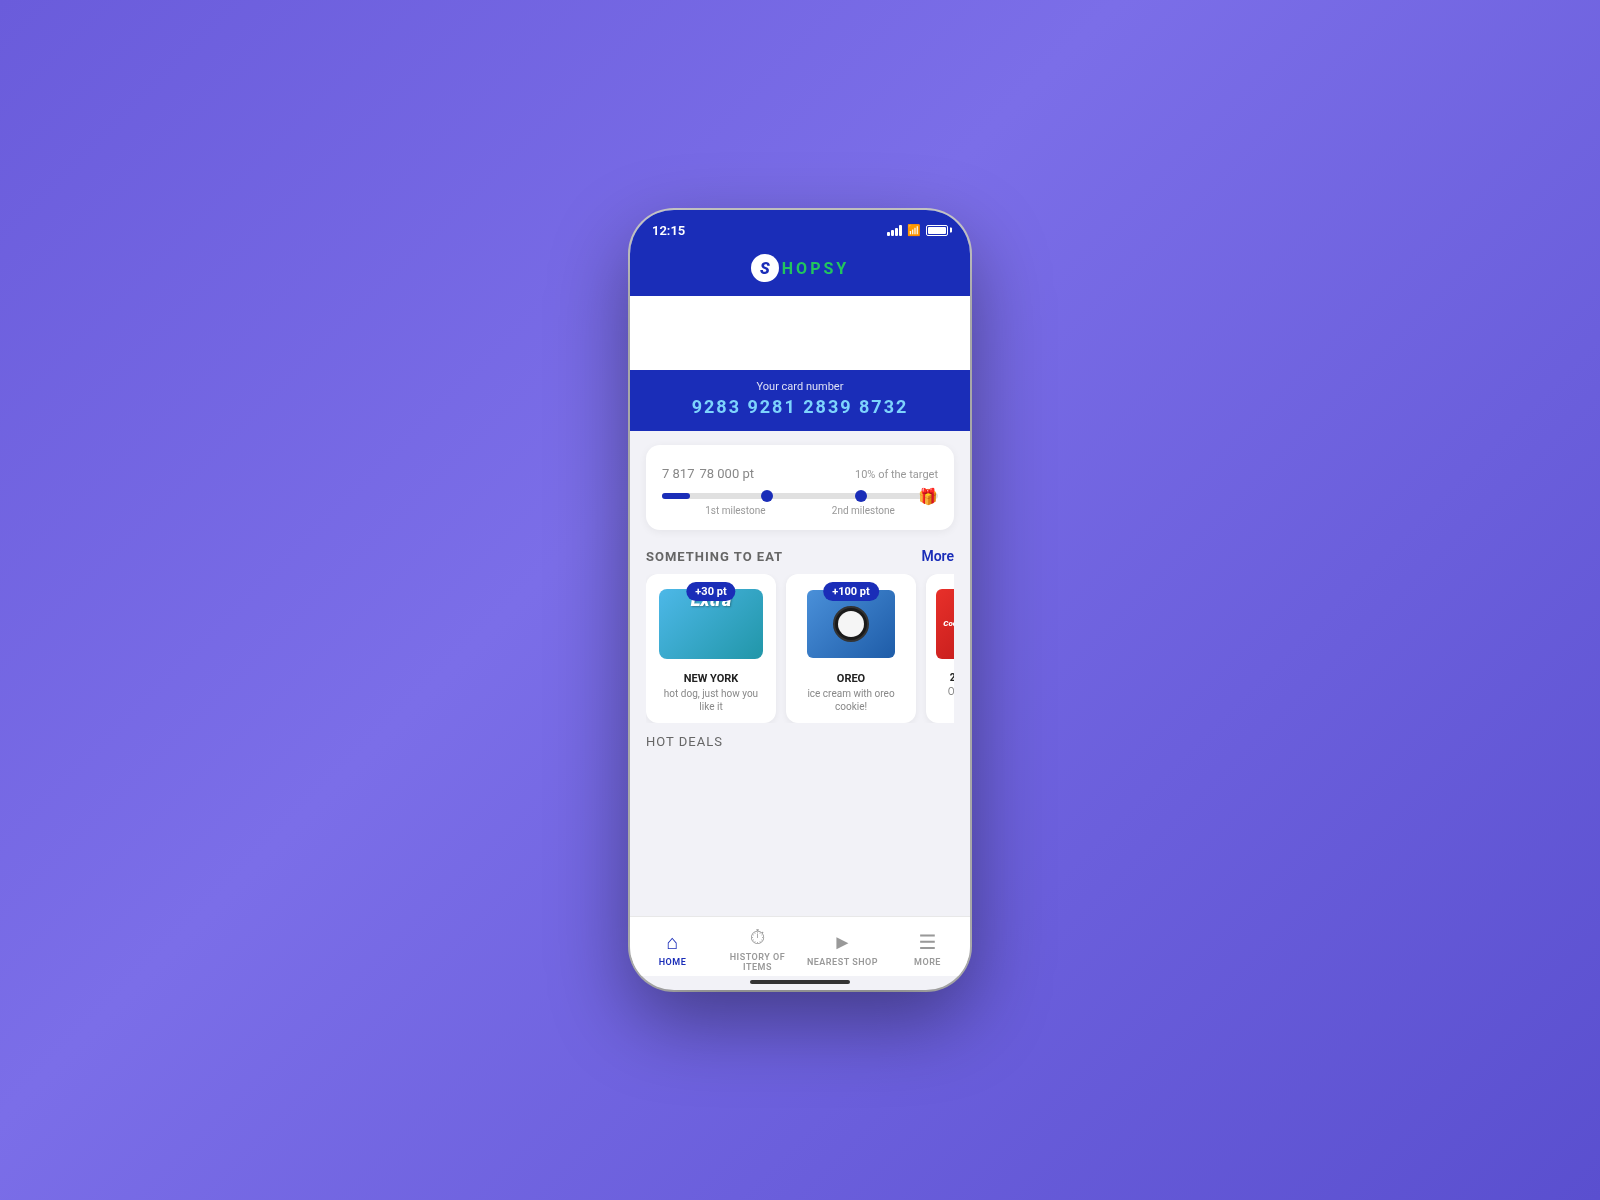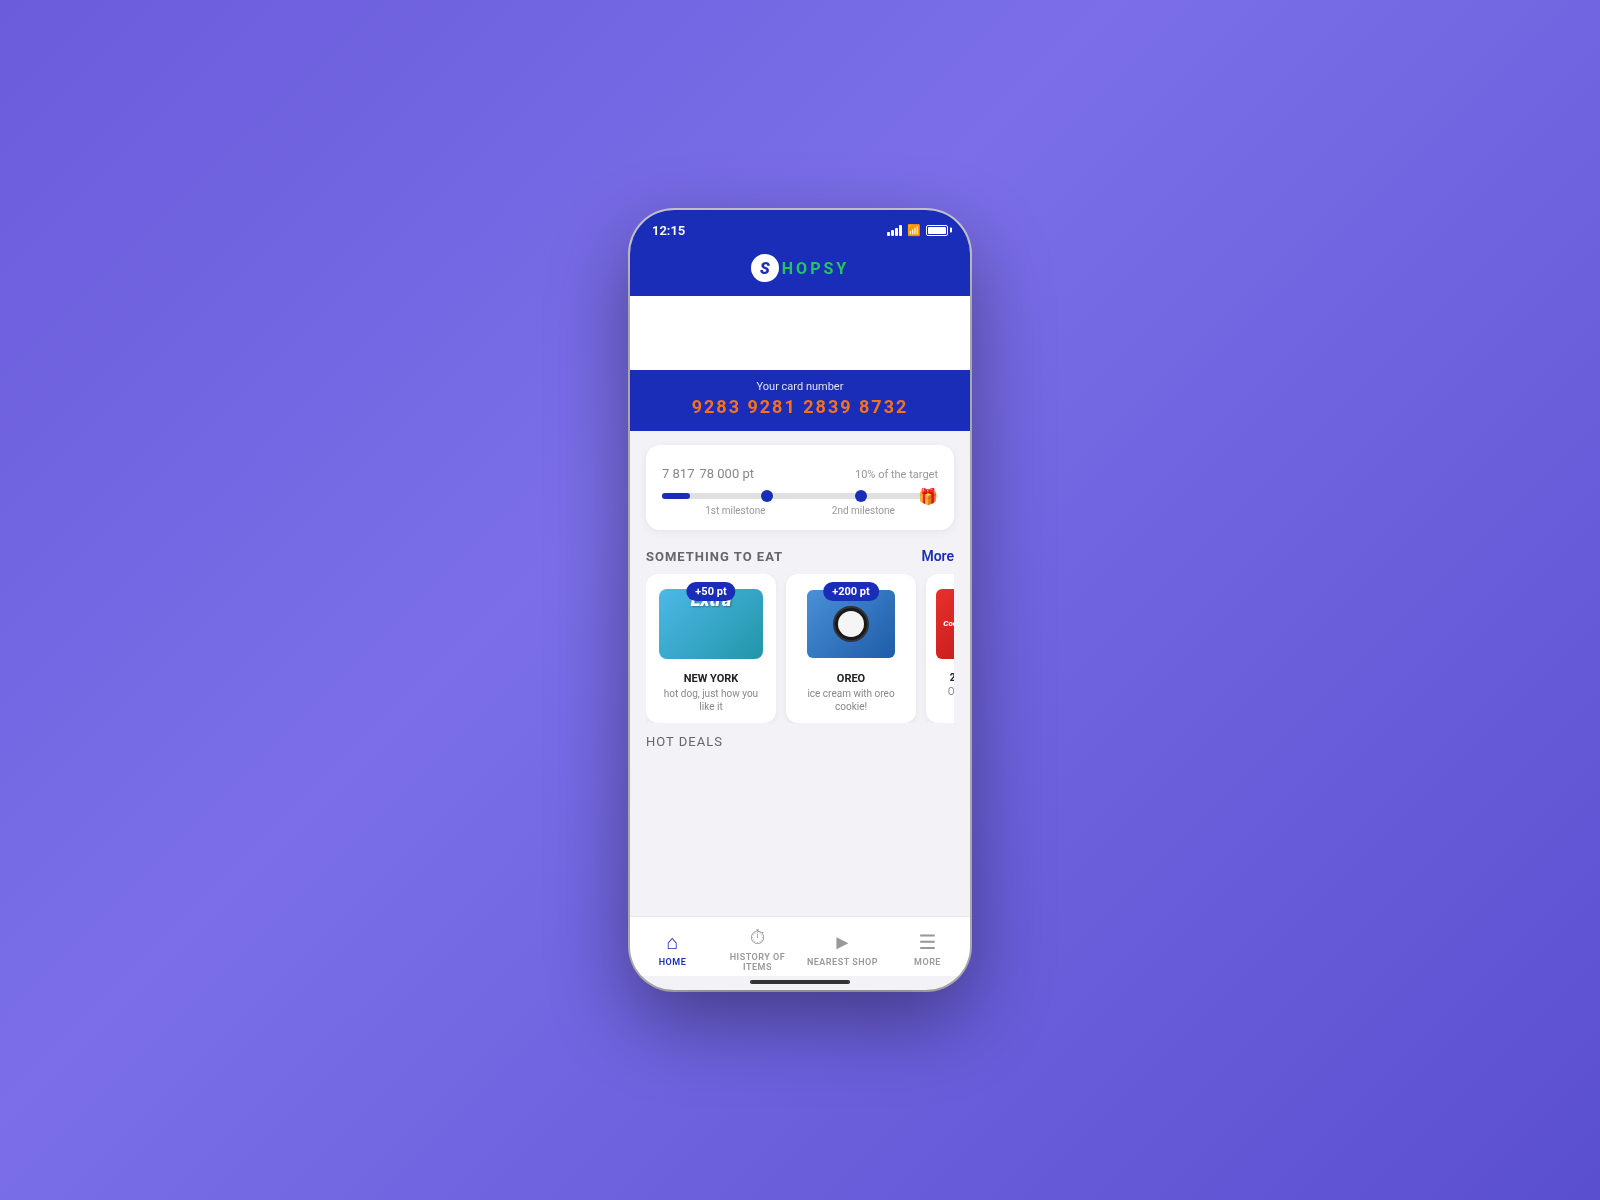--- a/index.html
+++ b/index.html
@@ -155,21 +155,21 @@
       text-align: center;
     }
 
     .card-label {
       color: rgba(255,255,255,0.85);
       font-size: 11px;
       margin-bottom: 3px;
     }
 
     .card-number {
-      color: #f97316;
+      color: #7dd3fc;
       font-size: 18px;
       font-weight: 700;
       letter-spacing: 2px;
     }
 
     
     .points-section {
       background: #f2f2f7;
       padding: 14px 16px;
     }
@@ -623,32 +623,32 @@
   </div>
 
   <div class="section">
     <div class="section-header">
       <span class="section-title">SOMETHING TO EAT</span>
       <span class="section-more">More</span>
     </div>
     <div class="products-row">
 
       <div class="product-card">
-        <div class="points-badge">+50 pt</div>
+        <div class="points-badge">+30 pt</div>
         <div class="product-image-area">
           <div class="product-extra">
             <span class="extra-label">Extra</span>
           </div>
         </div>
         <div class="product-name">NEW YORK</div>
         <div class="product-desc">hot dog, just how you like it</div>
       </div>
 
       <div class="product-card">
-        <div class="points-badge">+200 pt</div>
+        <div class="points-badge">+100 pt</div>
         <div class="product-image-area">
           <div class="product-oreo">
             <div class="oreo-cookie">
               <div class="oreo-cream"></div>
             </div>
           </div>
         </div>
         <div class="product-name">OREO</div>
         <div class="product-desc">ice cream with oreo cookie!</div>
       </div>

